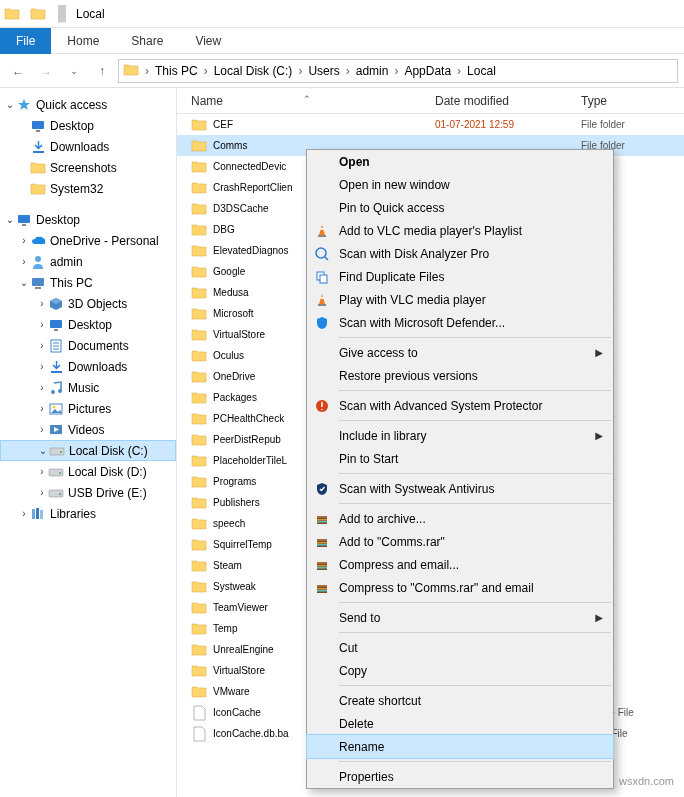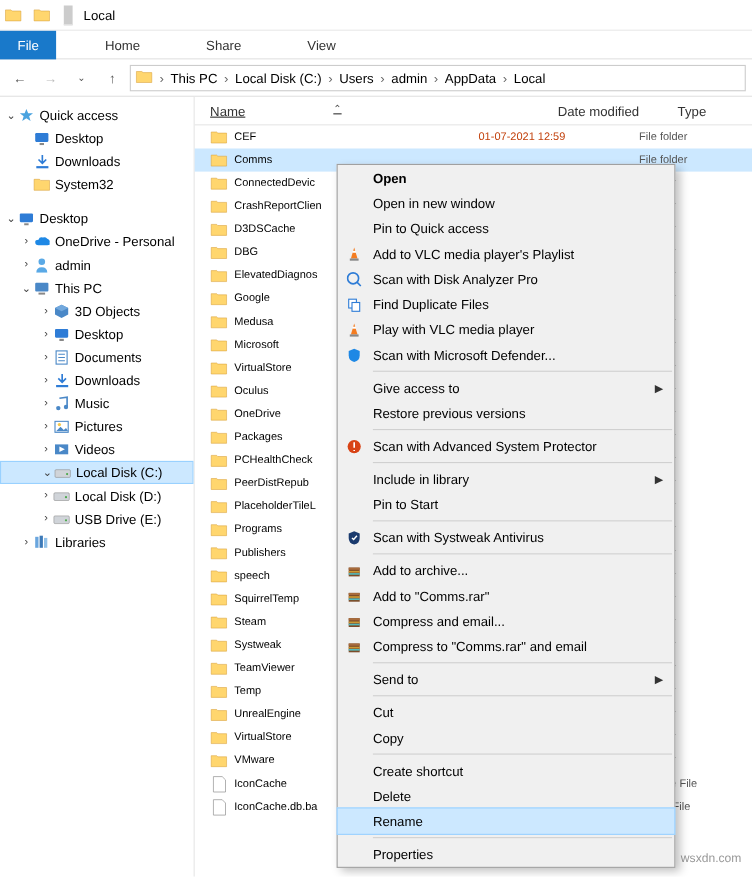--- a/index.html
+++ b/index.html
@@ -8,21 +8,21 @@
 
 .titlebar { height: 28px; background: #fff; display: flex; align-items: center; padding: 0 4px; border-bottom: 1px solid #e5e5e5; }
 .titlebar .icon { width: 16px; height: 16px; margin-right: 4px; display: inline-flex; align-items: center; justify-content: center; }
 .titlebar .folder-mini { width: 20px; height: 20px; display: inline-flex; align-items: center; justify-content: center; margin: 0 4px; }
 .titlebar .sep { width: 1px; height: 18px; background: #ccc; margin: 0 6px; }
 .titlebar .title-text { font-size: 12px; margin-left: 4px; }
 
 
 .ribbon { height: 26px; background: #fff; display: flex; align-items: center; border-bottom: 1px solid #e1e1e1; }
 .ribbon .file-tab { background: #1979ca; color: #fff; padding: 3px 16px; font-size: 12px; height: 26px; display: flex; align-items: center; }
-.ribbon .tab { padding: 5px 16px; font-size: 12px; color: #333; margin-left: 28px; }
+.ribbon .tab { padding: 5px 16px; font-size: 12px; color: #333; }
 
 
 .navbar { height: 34px; display: flex; align-items: center; padding: 4px 6px; gap: 4px; border-bottom: 1px solid #e1e1e1; }
 .nav-btn { width: 24px; height: 24px; display: flex; align-items: center; justify-content: center; color: #555; }
 .breadcrumb-wrap { flex: 1; border: 1px solid #ccc; height: 24px; display: flex; align-items: center; padding: 0 4px; font-size: 12px; }
 .breadcrumb-wrap .folder-ic { width: 16px; height: 16px; margin-right: 4px; }
 .crumb { padding: 0 4px; white-space: nowrap; }
 .crumb-sep { color: #666; padding: 0 2px; }
 
 
@@ -34,23 +34,23 @@
 .tree-item.indent1 { padding-left: 18px; }
 .tree-item.indent2 { padding-left: 36px; }
 .tree-item.selected { background: #cce8ff; border: 1px solid #99d1ff; height: 21px; }
 .tree-item .caret { width: 12px; color: #404040; font-size: 10px; display: inline-block; text-align: center; }
 .tree-item .ic { width: 16px; height: 16px; margin-right: 4px; display: inline-flex; align-items: center; justify-content: center; }
 .tree-gap { height: 10px; }
 
 
 .filelist { flex: 1; position: relative; }
 .col-headers { display: flex; height: 26px; align-items: center; border-bottom: 1px solid #e5e5e5; font-size: 12px; color: #333; }
-.col-name { width: 258px; padding-left: 14px; display: flex; align-items: flex-start; text-decoration: underline; }
-.col-date { width: 146px; text-align: right; }
-.col-type { flex: 1; margin-left: 35px; }
+.col-name { width: 258px; padding-left: 14px; display: flex; align-items: flex-start; }
+.col-date { width: 146px; }
+.col-type { flex: 1; }
 .sort-caret { font-size: 9px; color: #555; margin-left: 80px; }
 .row { display: flex; height: 21px; align-items: center; font-size: 10px; }
 .row.selected { background: #cce8ff; }
 .row .c-name { width: 258px; padding-left: 14px; display: flex; align-items: center; white-space: nowrap; overflow: hidden; }
 .row .c-date { width: 146px; color: #c2410c; }
 .row .c-type { flex: 1; color: #555; white-space: nowrap; overflow: hidden; }
 .row .fic { width: 16px; height: 16px; margin-right: 6px; display: inline-flex; align-items: center; justify-content: center; flex-shrink: 0; }
 
 
 .context-menu { position: absolute; left: 306px; top: 149px; width: 308px; background: #f0f0f0; border: 1px solid #a0a0a0; box-shadow: 4px 4px 8px rgba(0,0,0,0.25); font-size: 12px; z-index: 10; }
@@ -152,20 +152,29 @@
           </span>
           <span>Downloads</span>
         </div>
         <div class="tree-item indent1">
           <span class="caret"></span>
           <span class="ic">
             <svg class="svg-folder" viewBox="0 0 16 13">
               <path d="M1 2 L6 2 L7 3 L15 3 L15 12 L1 12 Z" fill="#ffd66e" stroke="#d9a23d" stroke-width="0.5"></path>
             </svg>
           </span>
+          <span>Screenshots</span>
+        </div>
+        <div class="tree-item indent1">
+          <span class="caret"></span>
+          <span class="ic">
+            <svg class="svg-folder" viewBox="0 0 16 13">
+              <path d="M1 2 L6 2 L7 3 L15 3 L15 12 L1 12 Z" fill="#ffd66e" stroke="#d9a23d" stroke-width="0.5"></path>
+            </svg>
+          </span>
           <span>System32</span>
         </div>
       </div>
     <div class="tree-gap"></div>
 
     <div class="tree-item">
       <span class="caret">⌄</span>
       <span class="ic">
           <svg width="14" height="12" viewBox="0 0 14 12">
             <rect x="1" y="1" width="12" height="8" rx="1" fill="#2e7cd6"></rect>

